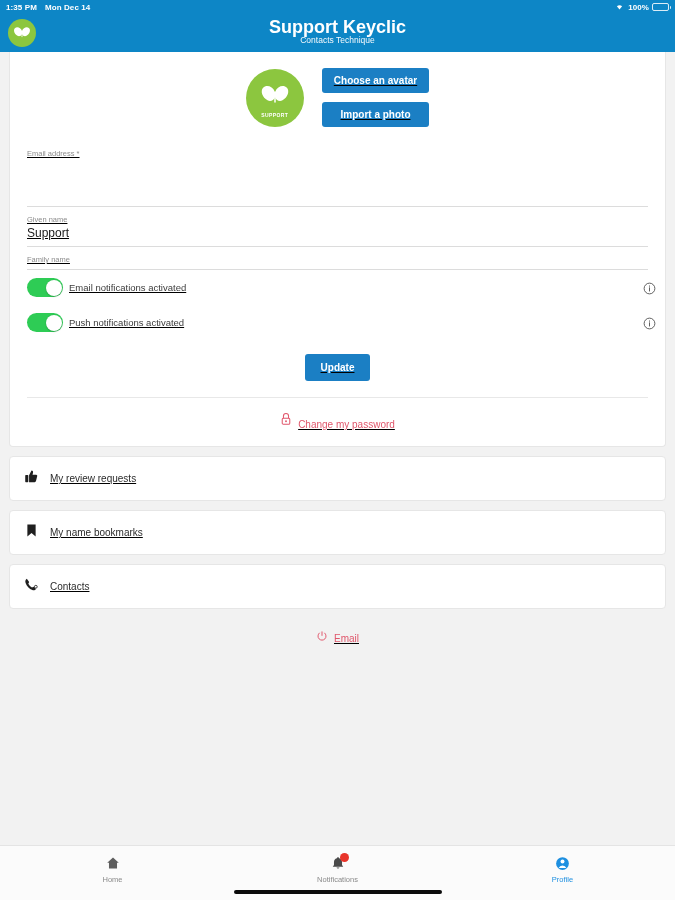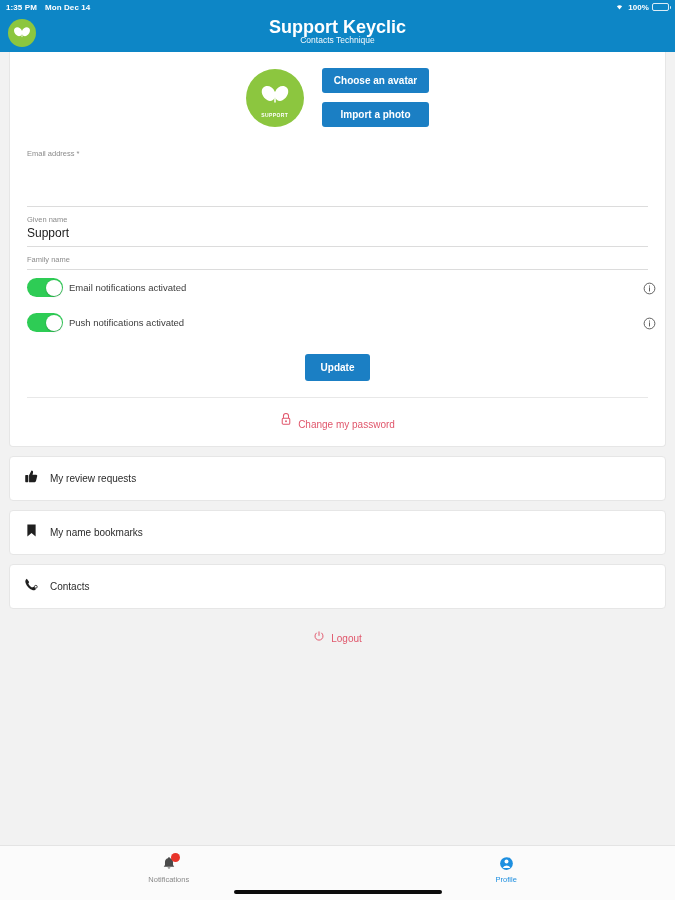--- a/index.html
+++ b/index.html
@@ -88,20 +88,21 @@
   }
 
   
   .content {
     position: absolute;
     top: 52px;
     left: 0; right: 0;
     bottom: 55px;
     background: #f2f2f2;
     overflow: hidden;
+    text-decoration: underline;
   }
 
   .card {
     background: #ffffff;
     border: 1px solid #e6e6e6;
     border-radius: 4px;
     margin: 0 9px 9px 9px;
   }
   .profile-card { margin-top: 0; border-top: none; border-radius: 0 0 4px 4px; }
 
@@ -418,27 +419,35 @@
     <span class="list-label">Contacts</span>
   </div>
 
   <div class="logout-wrap">
     <span>
       <svg width="12" height="13" viewBox="0 0 16 16">
         <path d="M4.4 3.4 A5.4 5.4 0 1 0 11.6 3.4" fill="none" stroke="#e0566b" stroke-width="1.3" stroke-linecap="round"></path>
         <rect x="7.35" y="1" width="1.3" height="6.4" rx="0.65" fill="#e0566b"></rect>
       </svg>
     </span>
-    <span class="logout-text">Logout</span>
+    <span class="logout-text">Email</span>
   </div>
 
 </div>
 
 <div class="tab-bar">
 
+  <div class="tab">
+    <span class="tab-icon-wrap">
+      <svg width="14" height="14" viewBox="0 0 16 16">
+        <path d="M8 1.6 L14.6 7.6 H12.6 V14.2 H3.4 V7.6 H1.4 Z" fill="#5e5e5e"></path>
+      </svg>
+    </span>
+    <span class="tab-label">Home</span>
+  </div>
 
   <div class="tab">
     <span class="tab-icon-wrap">
       <svg width="14" height="14" viewBox="0 0 16 16">
         <path d="M8 1.4 A1.3 1.3 0 0 1 9.3 2.7 A4.6 4.6 0 0 1 12.6 7.2 V10.4 L14 12.4 H2 L3.4 10.4 V7.2 A4.6 4.6 0 0 1 6.7 2.7 A1.3 1.3 0 0 1 8 1.4 Z" fill="#4a4a4a"></path>
         <path d="M6.3 13.2 A1.8 1.8 0 0 0 9.7 13.2 Z" fill="#4a4a4a"></path>
       </svg>
       <span class="tab-badge"></span>
     </span>
     <span class="tab-label">Notifications</span>

